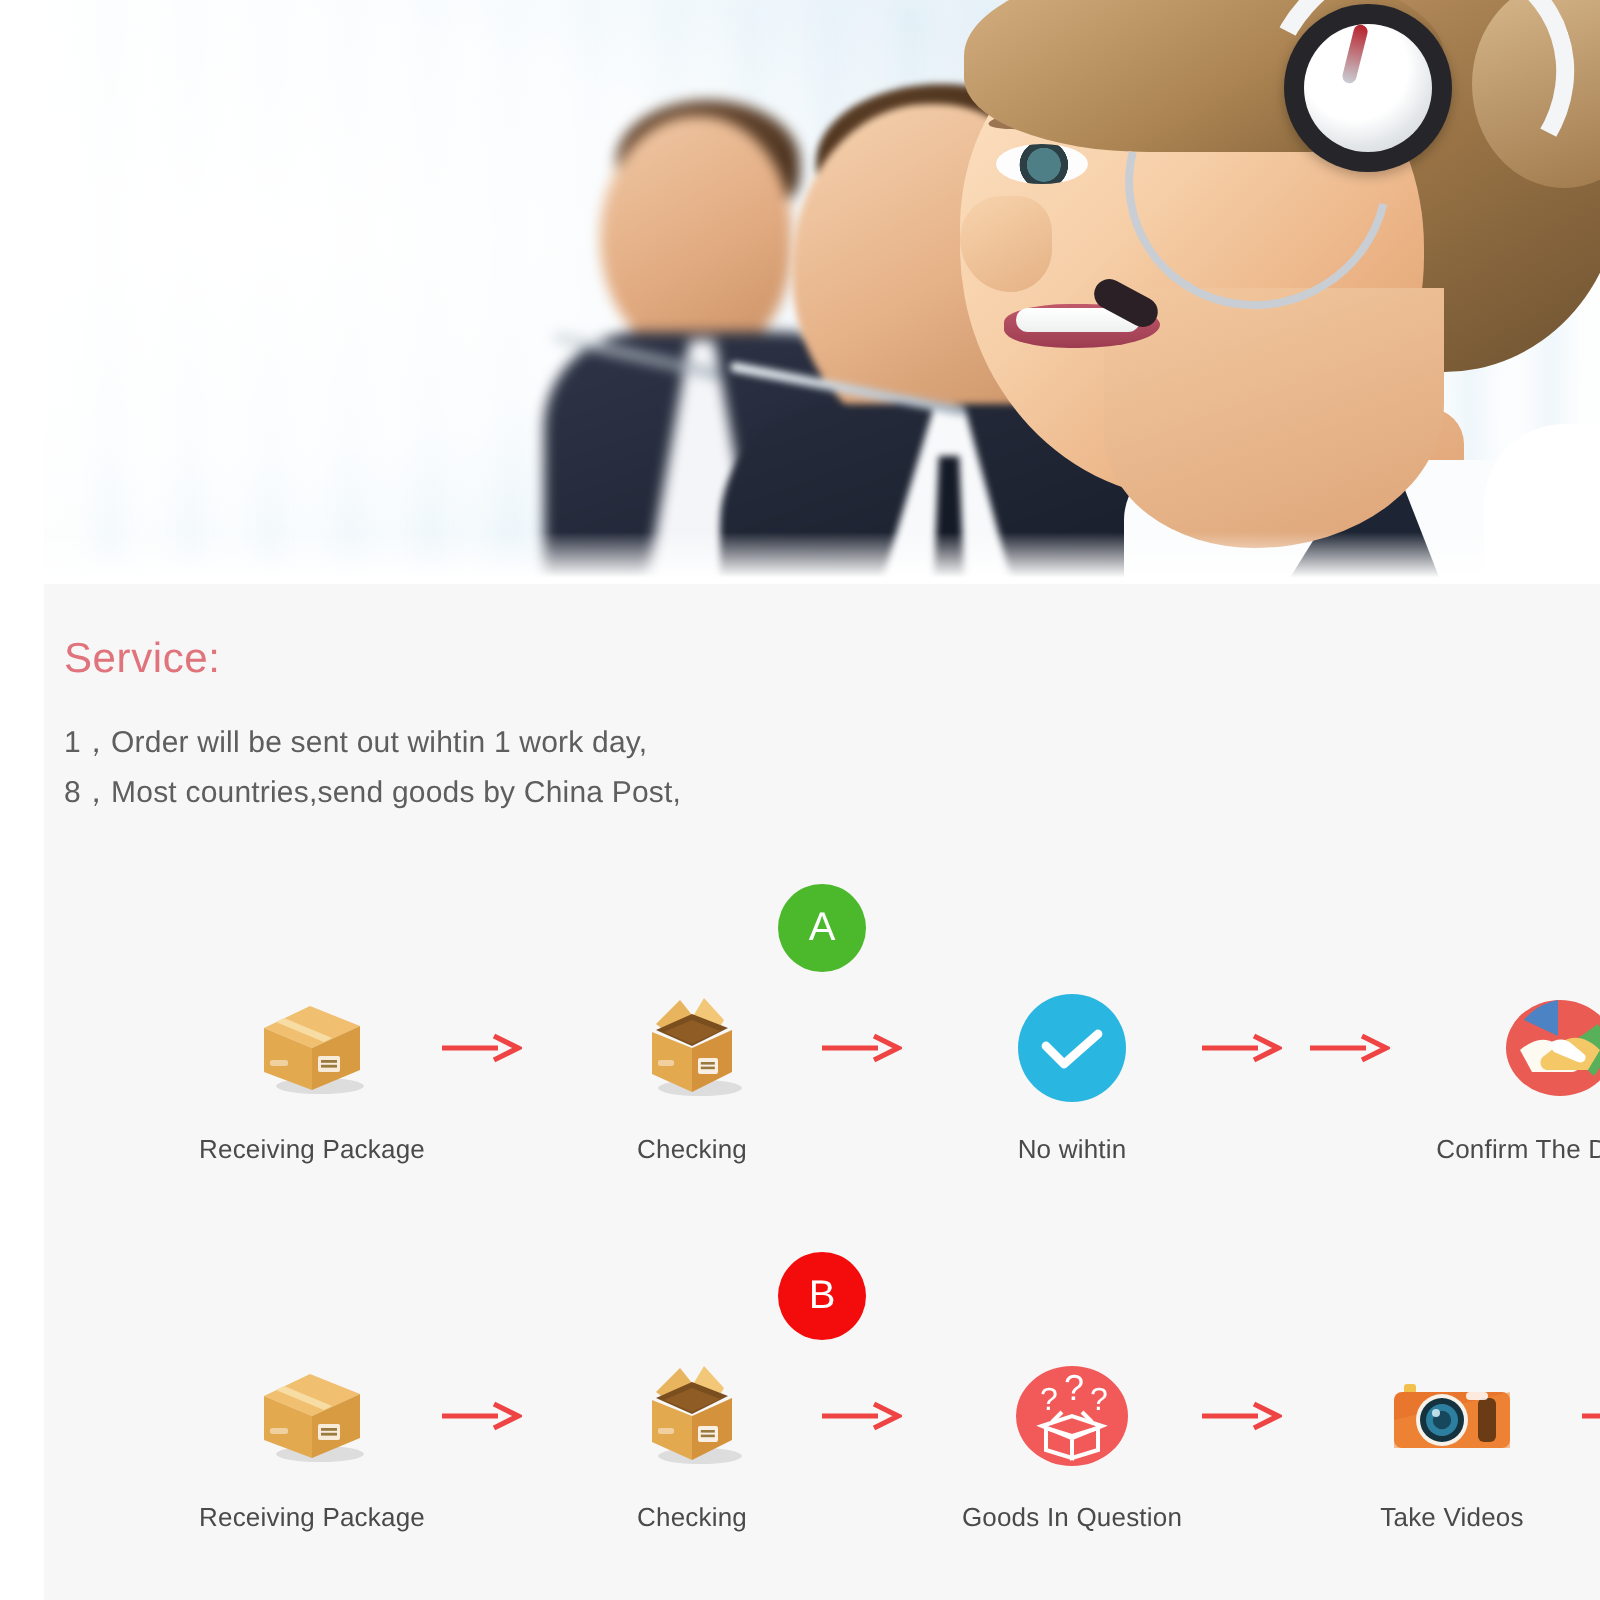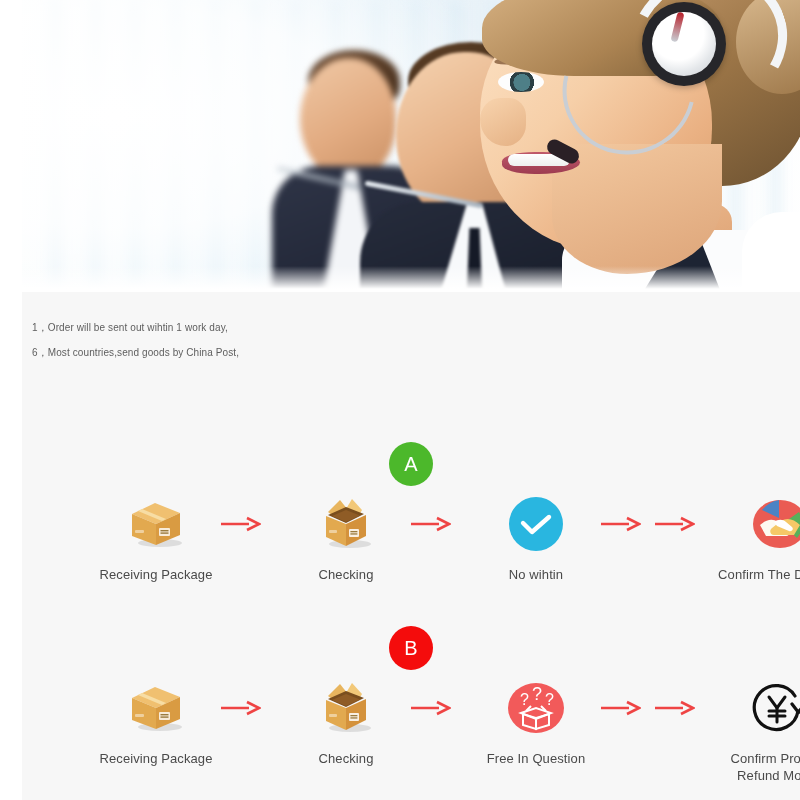--- a/index.html
+++ b/index.html
@@ -103,21 +103,21 @@
 
   .hero-fade{position:absolute;left:0;bottom:0;width:100%;height:26px;
     background:linear-gradient(180deg,rgba(255,255,255,0),#ffffff 88%);}
 
   
   .body-area{position:absolute;left:22px;top:292px;width:778px;height:508px;background:#f7f7f7;}
   .service{position:absolute;left:8px;top:26px;width:740px;}
   .service-title{
     font-size:21px;color:#e0737b;letter-spacing:.3px;margin:0 0 20px 2px;font-weight:400;
   }
-  .service-line{font-size:10px;color:#5e5e5e;line-height:19px;margin:0 0 6px 2px;letter-spacing:.1px;}
+  .service-line{font-size:15px;color:#5e5e5e;line-height:19px;margin:0 0 6px 2px;letter-spacing:.1px;}
 
   
   .flow{position:absolute;left:0;width:778px;}
   .flow-a{top:150px;}
   .flow-b{top:334px;}
 
   .badge{
     position:absolute;width:44px;height:44px;border-radius:50%;
     display:flex;align-items:center;justify-content:center;
     color:#fff;font-size:20px;font-weight:400;left:367px;top:0;
@@ -183,22 +183,23 @@
       <div class="hs-stub"></div>
       <div class="hs-band"></div>
     </div>
 
     <div class="hero-fade"></div>
   </div>
 
   <div class="body-area">
 
     <div class="service">
+      <div class="service-title">Service:</div>
       <div class="service-line">1，Order will be sent out wihtin 1 work day,</div>
-      <div class="service-line">6，Most countries,send goods by China Post,</div>
+      <div class="service-line">8，Most countries,send goods by China Post,</div>
     </div>
 
     <div class="flow flow-a">
       <div class="badge badge-a">A</div>
 
       <div class="steps">
         <div class="sp-l"></div>
 
         <div class="step">
           <div class="icon-box">
@@ -347,29 +348,46 @@
               <ellipse cx="29" cy="28" rx="28" ry="25" fill="#f25a5a"></ellipse>
               <text x="13" y="25" font-family="Liberation Sans, sans-serif" font-size="16" fill="#fff">?</text>
               <text x="25" y="20" font-family="Liberation Sans, sans-serif" font-size="18" fill="#fff">?</text>
               <text x="38" y="25" font-family="Liberation Sans, sans-serif" font-size="16" fill="#fff">?</text>
               <path d="M14 33 L29 28 L44 33 L29 39 Z" fill="none" stroke="#fff" stroke-width="2"></path>
               <path d="M16 34 L16 45 L29 49 L29 38 Z" fill="none" stroke="#fff" stroke-width="2"></path>
               <path d="M42 34 L42 45 L29 49 L29 38 Z" fill="none" stroke="#fff" stroke-width="2"></path>
               <path d="M19 31 L24 26 M39 31 L34 26" stroke="#fff" stroke-width="2"></path>
             </svg>
           </div>
-          <div class="step-label">Free In Question</div>
-        </div>
-
-        <div class="arrow">
-          <svg width="40" height="16" viewBox="0 0 40 16">
-              <path d="M0 8 L28 8 M26 2 L38 8 L26 14" stroke="#ef4444" stroke-width="2.6" fill="none"></path>
-            </svg>
-        </div>
-
+          <div class="step-label">Goods In Question</div>
+        </div>
+
+        <div class="arrow">
+          <svg width="40" height="16" viewBox="0 0 40 16">
+              <path d="M0 8 L28 8 M26 2 L38 8 L26 14" stroke="#ef4444" stroke-width="2.6" fill="none"></path>
+            </svg>
+        </div>
+
+        <div class="step">
+          <div class="icon-box">
+            <svg width="62" height="46" viewBox="0 0 62 46">
+              <rect x="7" y="7" width="6" height="7" rx="1.5" fill="#f2c14b"></rect>
+              <rect x="2" y="11" width="58" height="28" rx="4" fill="#e8762c"></rect>
+              <path d="M2 25 L60 11 L60 39 L2 39 Z" fill="#f08a3c" opacity=".55"></path>
+              <rect x="44" y="14" width="9" height="22" rx="3" fill="#6a3b14"></rect>
+              <rect x="38" y="11" width="11" height="4" rx="2" fill="#fff" opacity=".85"></rect>
+              <circle cx="26" cy="25" r="13" fill="#f7f2ea"></circle>
+              <circle cx="26" cy="25" r="11" fill="#15333f"></circle>
+              <circle cx="26" cy="25" r="8" fill="#2d7fa0"></circle>
+              <circle cx="26" cy="25" r="4.6" fill="#17475c"></circle>
+              <circle cx="23" cy="21.5" r="2" fill="#cfe9f3" opacity=".9"></circle>
+            </svg>
+          </div>
+          <div class="step-label">Take Videos</div>
+        </div>
 
         <div class="arrow">
           <svg width="40" height="16" viewBox="0 0 40 16">
               <path d="M0 8 L28 8 M26 2 L38 8 L26 14" stroke="#ef4444" stroke-width="2.6" fill="none"></path>
             </svg>
         </div>
 
         <div class="step">
           <div class="icon-box">
             <svg width="58" height="56" viewBox="0 0 58 56">

